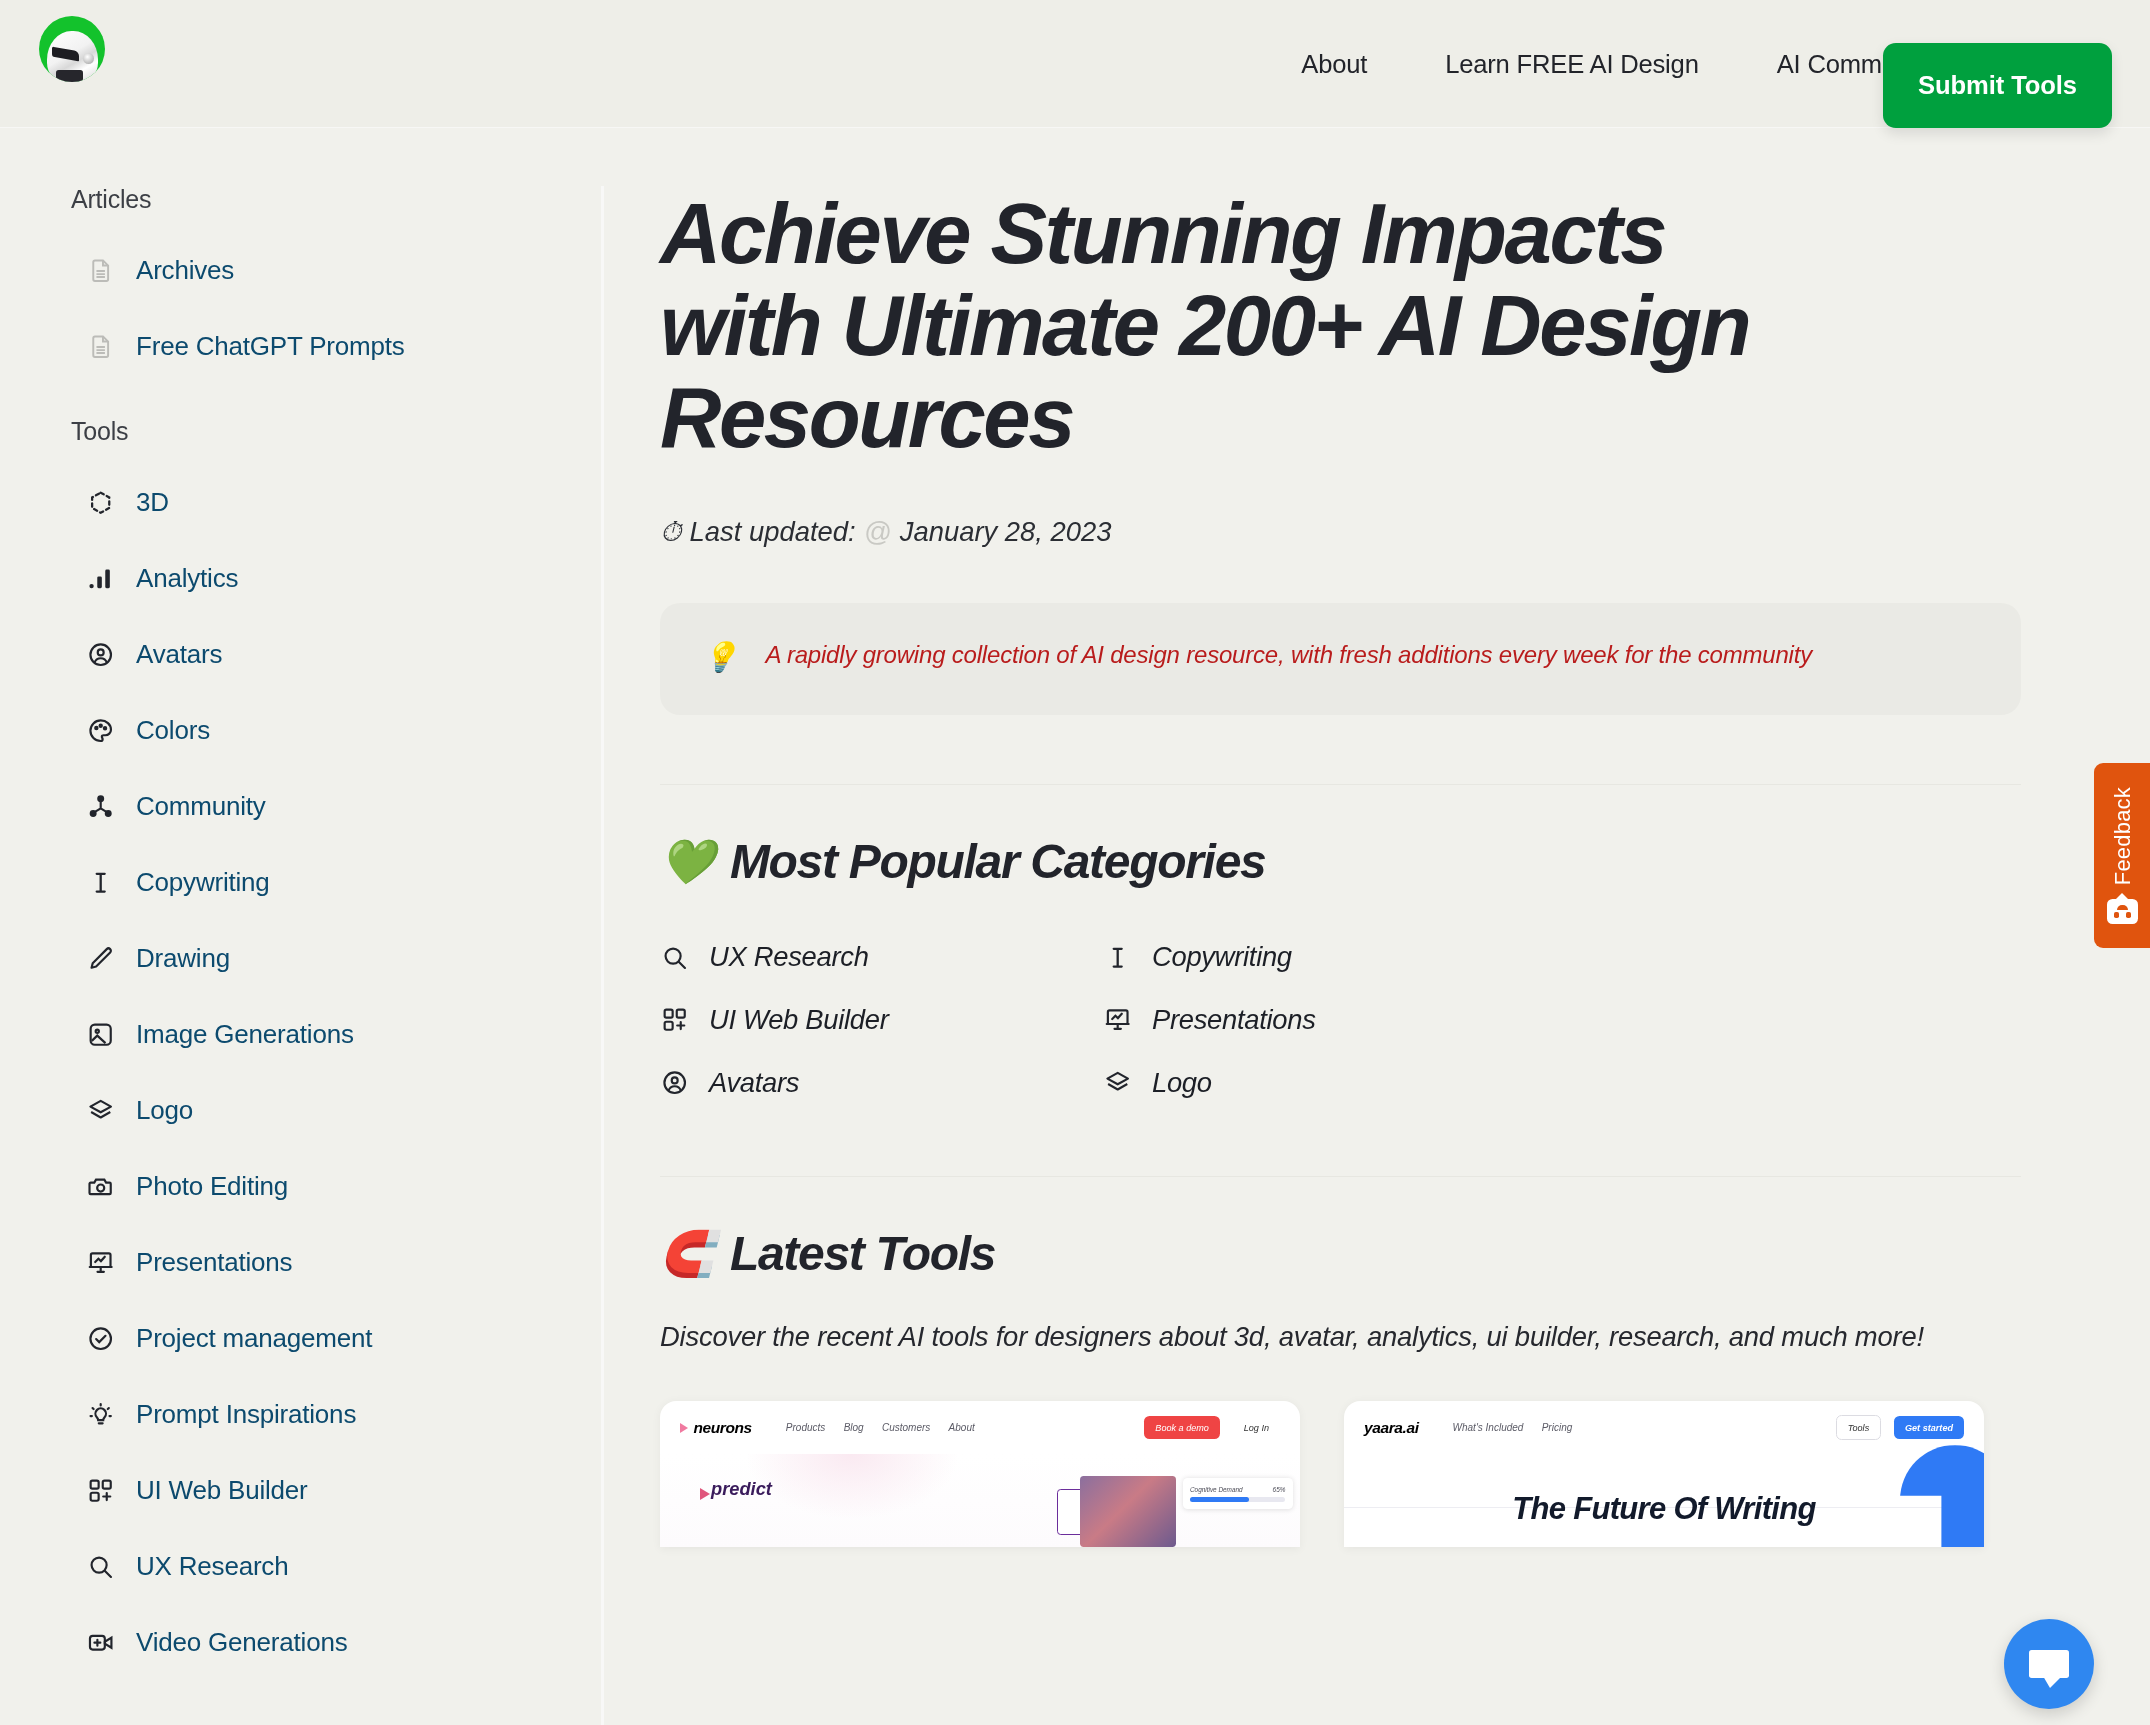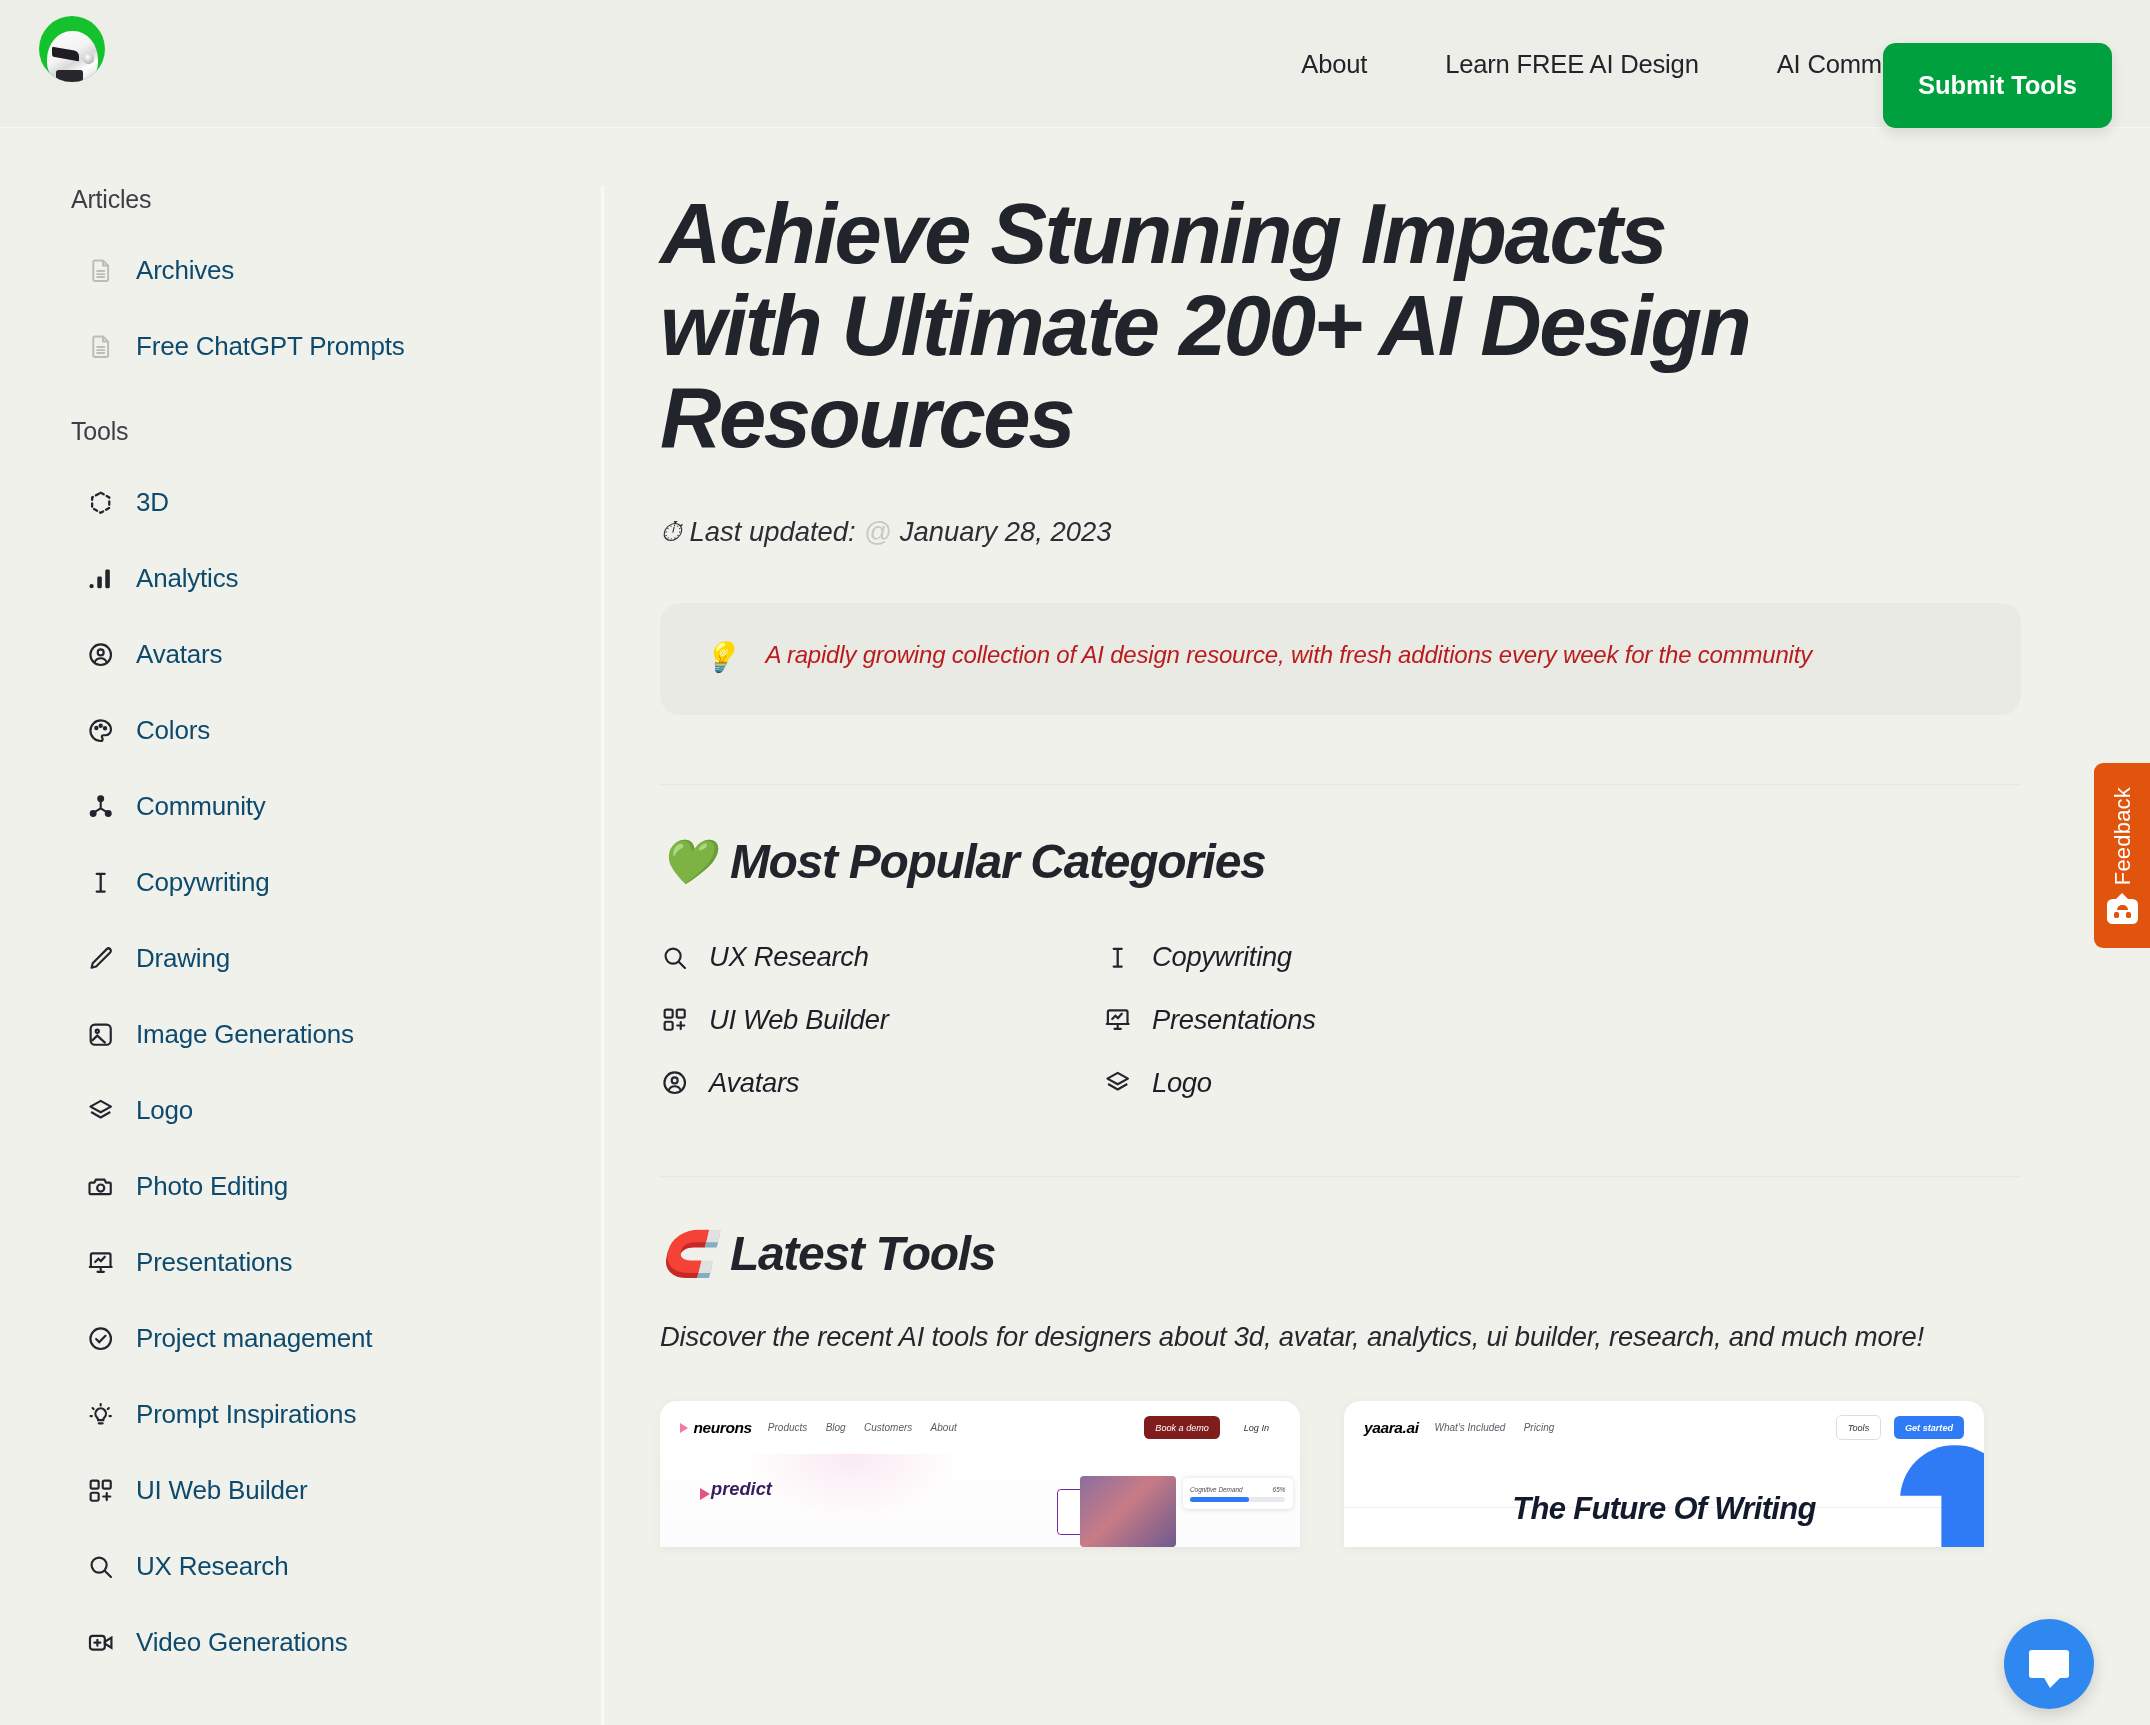--- a/index.html
+++ b/index.html
@@ -133,25 +133,25 @@
 
   .cards { margin-top: 44px; display: flex; gap: 44px; }
   .card {
     width: 640px; height: 146px; background: #fff;
     border-radius: 16.4px 16.4px 0 0; overflow: hidden;
     box-shadow: 0 1.8px 9.1px rgba(0,0,0,0.05);
     position: relative;
   }
   .card-nav { display: flex; align-items: center; height: 53px; padding: 0 20px; gap: 12px; }
   .card-brand { font-size: 15.5px; font-weight: 700; letter-spacing: -0.4px; display: flex; align-items: center; gap: 5.5px; }
-  .card-links { display: flex; align-items: center; gap: 18.3px; margin-left: 4px; }
+  .card-links { display: flex; align-items: center; gap: 18.3px; margin-left: 22px; }
   .card-links span { font-size: 10px; color: #5b5b66; white-space: nowrap; }
   .card-actions { margin-left: auto; display: flex; align-items: center; gap: 12.8px; }
   .pill { font-size: 9.1px; padding: 6.4px 11px; border-radius: 5.5px; white-space: nowrap; }
-  .pill.solid-purple { background: #7f1d1d; color: #fff; }
+  .pill.solid-purple { background: #ef4444; color: #fff; }
   .pill.solid-blue { background: #2f7af5; color: #fff; font-weight: 700; }
   .pill.outline { border: 0.9px solid #dcdce2; color: #333; }
   .pill.plain { color: #333; }
   .card-body { position: relative; height: 93px; background: #fff; }
   .card1-body { background: linear-gradient(180deg,#ffffff 0%, #fdfbfd 100%); }
   .predict { position: absolute; left: 40px; top: 24px; font-size: 18.3px; font-weight: 700; color: #3a1c5c; display: flex; align-items: flex-end; gap: 1px; }
   .tri { width: 0; height: 0; border-left: 10px solid #e0567c; border-top: 6.4px solid transparent; border-bottom: 6.4px solid transparent; }
   .tri-sm { width: 0; height: 0; border-left: 8.2px solid #f07aa0; border-top: 5.5px solid transparent; border-bottom: 5.5px solid transparent; }
   .blob { position: absolute; left: 87px; top: 0; width: 210px; height: 64px; background: radial-gradient(ellipse at 50% 0%, #fae9f1 0%, rgba(250,233,241,0) 72%); }
   .photo { position: absolute; right: 124px; top: 22px; width: 96px; height: 71px; border-radius: 3.7px;

